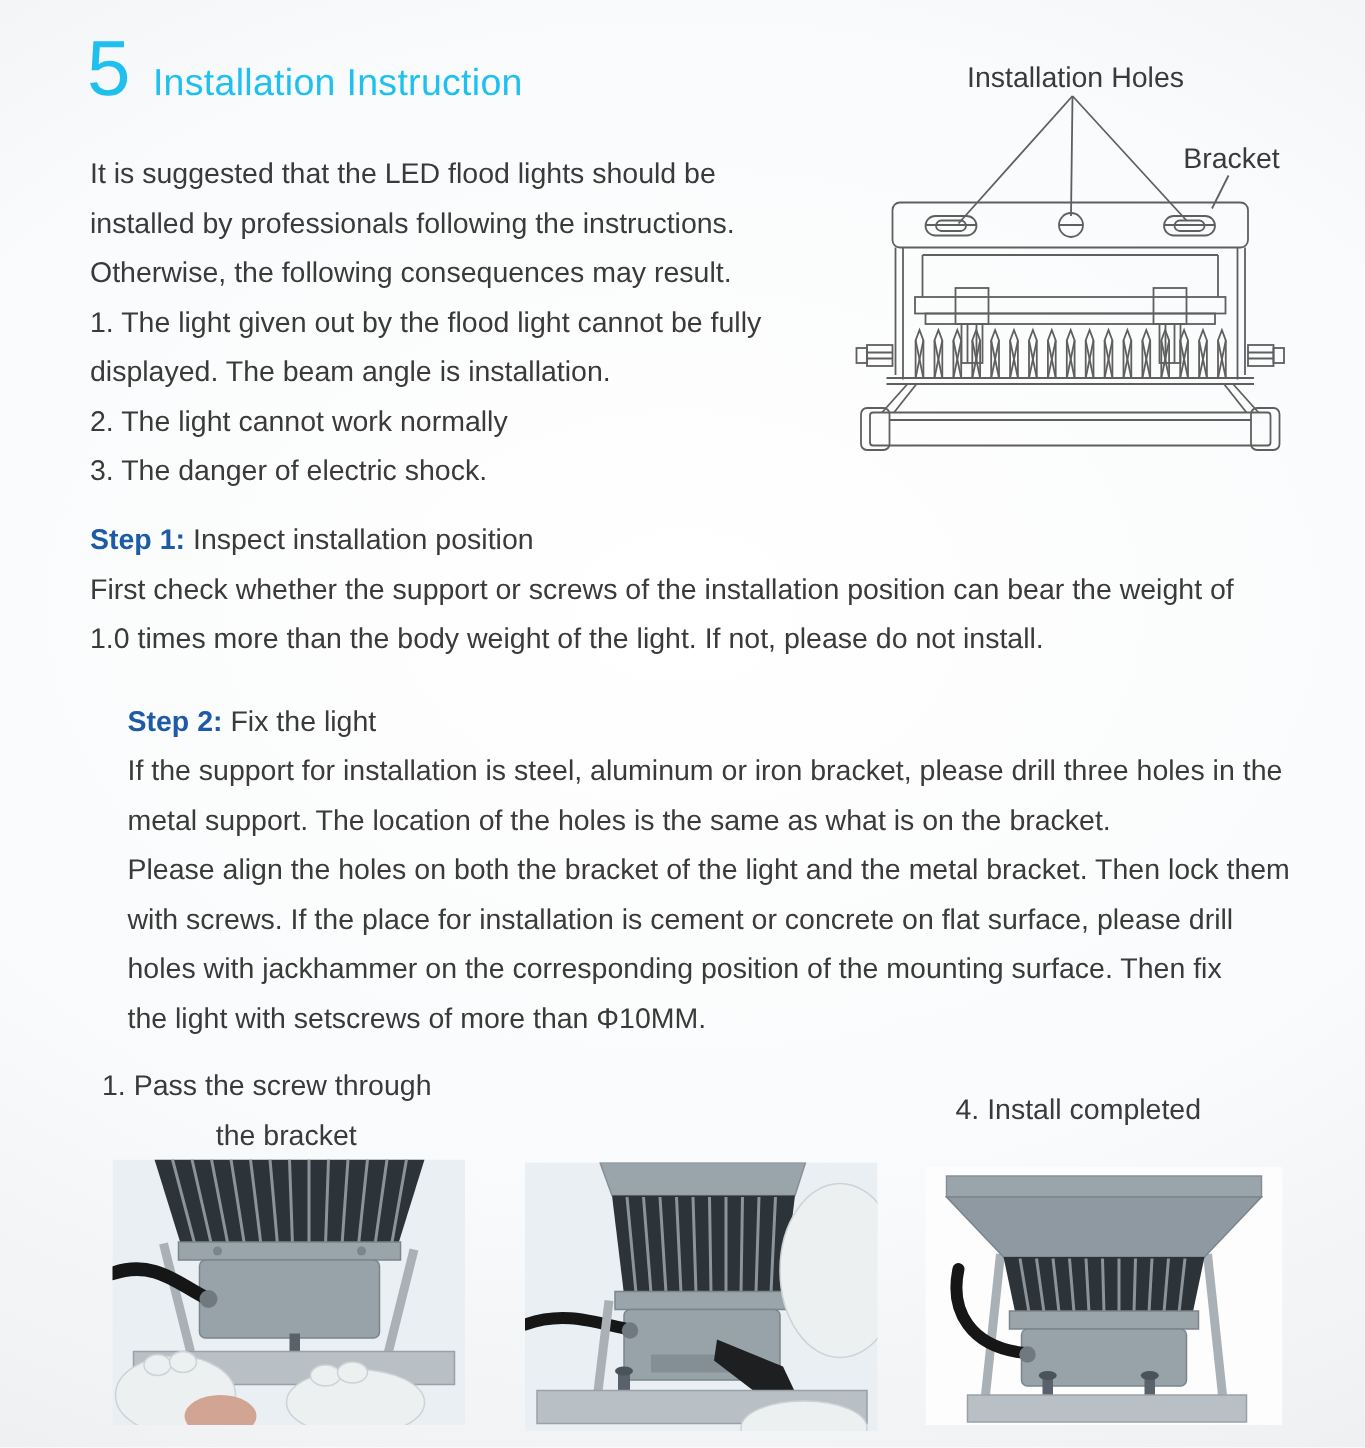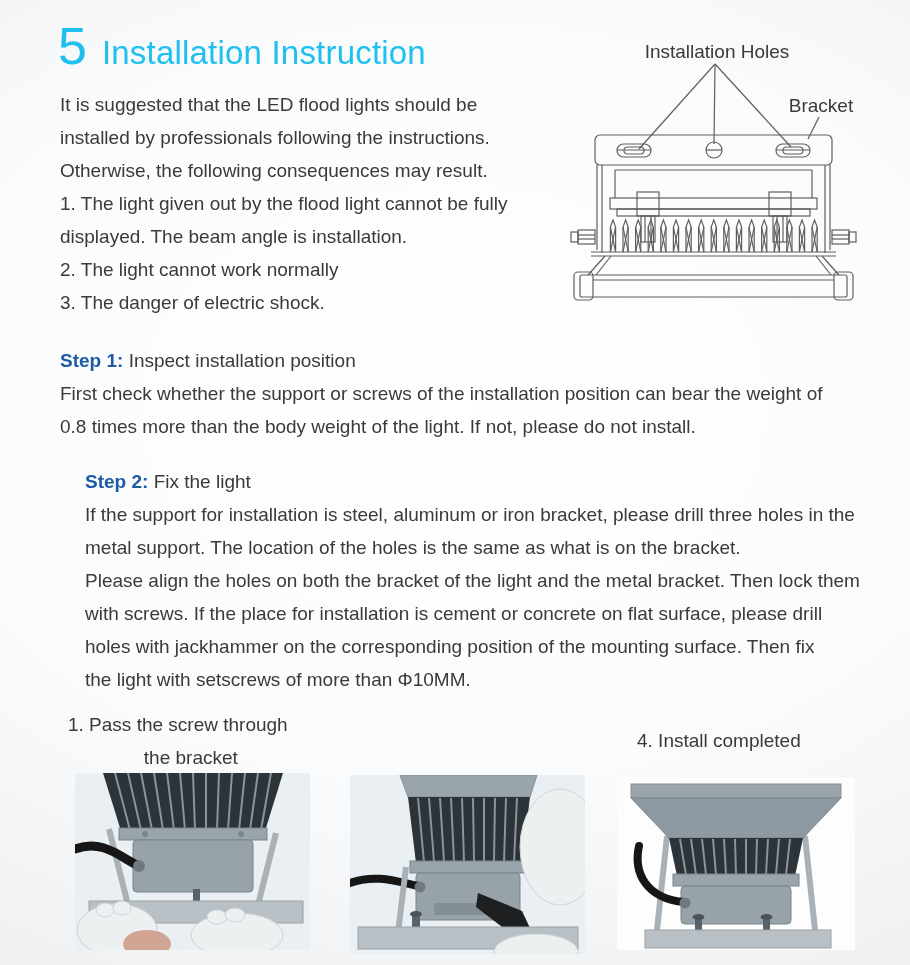--- a/index.html
+++ b/index.html
@@ -4,24 +4,24 @@
 <style>
   html,body { margin:0; padding:0; }
   .page {
     position:relative; width:910px; height:965px; overflow:hidden;
     background: radial-gradient(ellipse 130% 85% at 50% 42%, #ffffff 0%, #fafbfc 45%, #f1f2f4 72%, #e7e8ea 100%);
     font-family:"Liberation Sans", sans-serif;
     color:#3a3a3a;
   }
   .sec-header { position:absolute; left:58px; top:20px; display:flex; align-items:baseline; gap:15px; color:#1fc0ef; }
   .sec-num   { font-size:52px; line-height:1; font-weight:400; }
-  .sec-title { font-size:33px; font-weight:400; letter-spacing:0.2px; }
+  .sec-title { font-size:25px; font-weight:400; letter-spacing:0.2px; }
 
   .textblock { position:absolute; font-size:19px; line-height:33px; white-space:nowrap; }
-  .intro { left:60px; top:88px; }
+  .intro { left:60px; top:100px; }
   .step-1 { left:60px; top:344px; }
   .step-2 { left:60px; top:465px;margin-left:25px; }
   .step-label { color:#1d5ba6; font-weight:bold; }
 
   .caption { position:absolute; font-size:19px; line-height:33px; white-space:nowrap; }
   .caption-1 { left:68px;  top:708px; }
   .caption-2 { left:372px; top:724px; }
   .caption-3 { left:637px; top:724px; }
   .caption .indent { padding-left:26px;text-align:center; }
 
@@ -149,21 +149,21 @@
       <rect x="19" y="252" width="19" height="28" rx="4"></rect>
       <rect x="279" y="252" width="19" height="28" rx="4"></rect>
     </g>
   </svg>
 
   <div class="textblock step-1">
     <div>
       <span class="step-label">Step 1:</span><span> Inspect installation position</span>
     </div>
     <div>First check whether the support or screws of the installation position can bear the weight of</div>
-    <div>0.8 times more than the body weight of the light. If not, please do not install.</div>
+    <div>1.0 times more than the body weight of the light. If not, please do not install.</div>
   </div>
 
   <div class="textblock step-2">
     <div>
       <span class="step-label">Step 2:</span><span> Fix the light</span>
     </div>
     <div>If the support for installation is steel, aluminum or iron bracket, please drill three holes in the</div>
     <div>metal support. The location of the holes is the same as what is on the bracket.</div>
     <div>Please align the holes on both the bracket of the light and the metal bracket. Then lock them</div>
     <div>with screws. If the place for installation is cement or concrete on flat surface, please drill</div>

